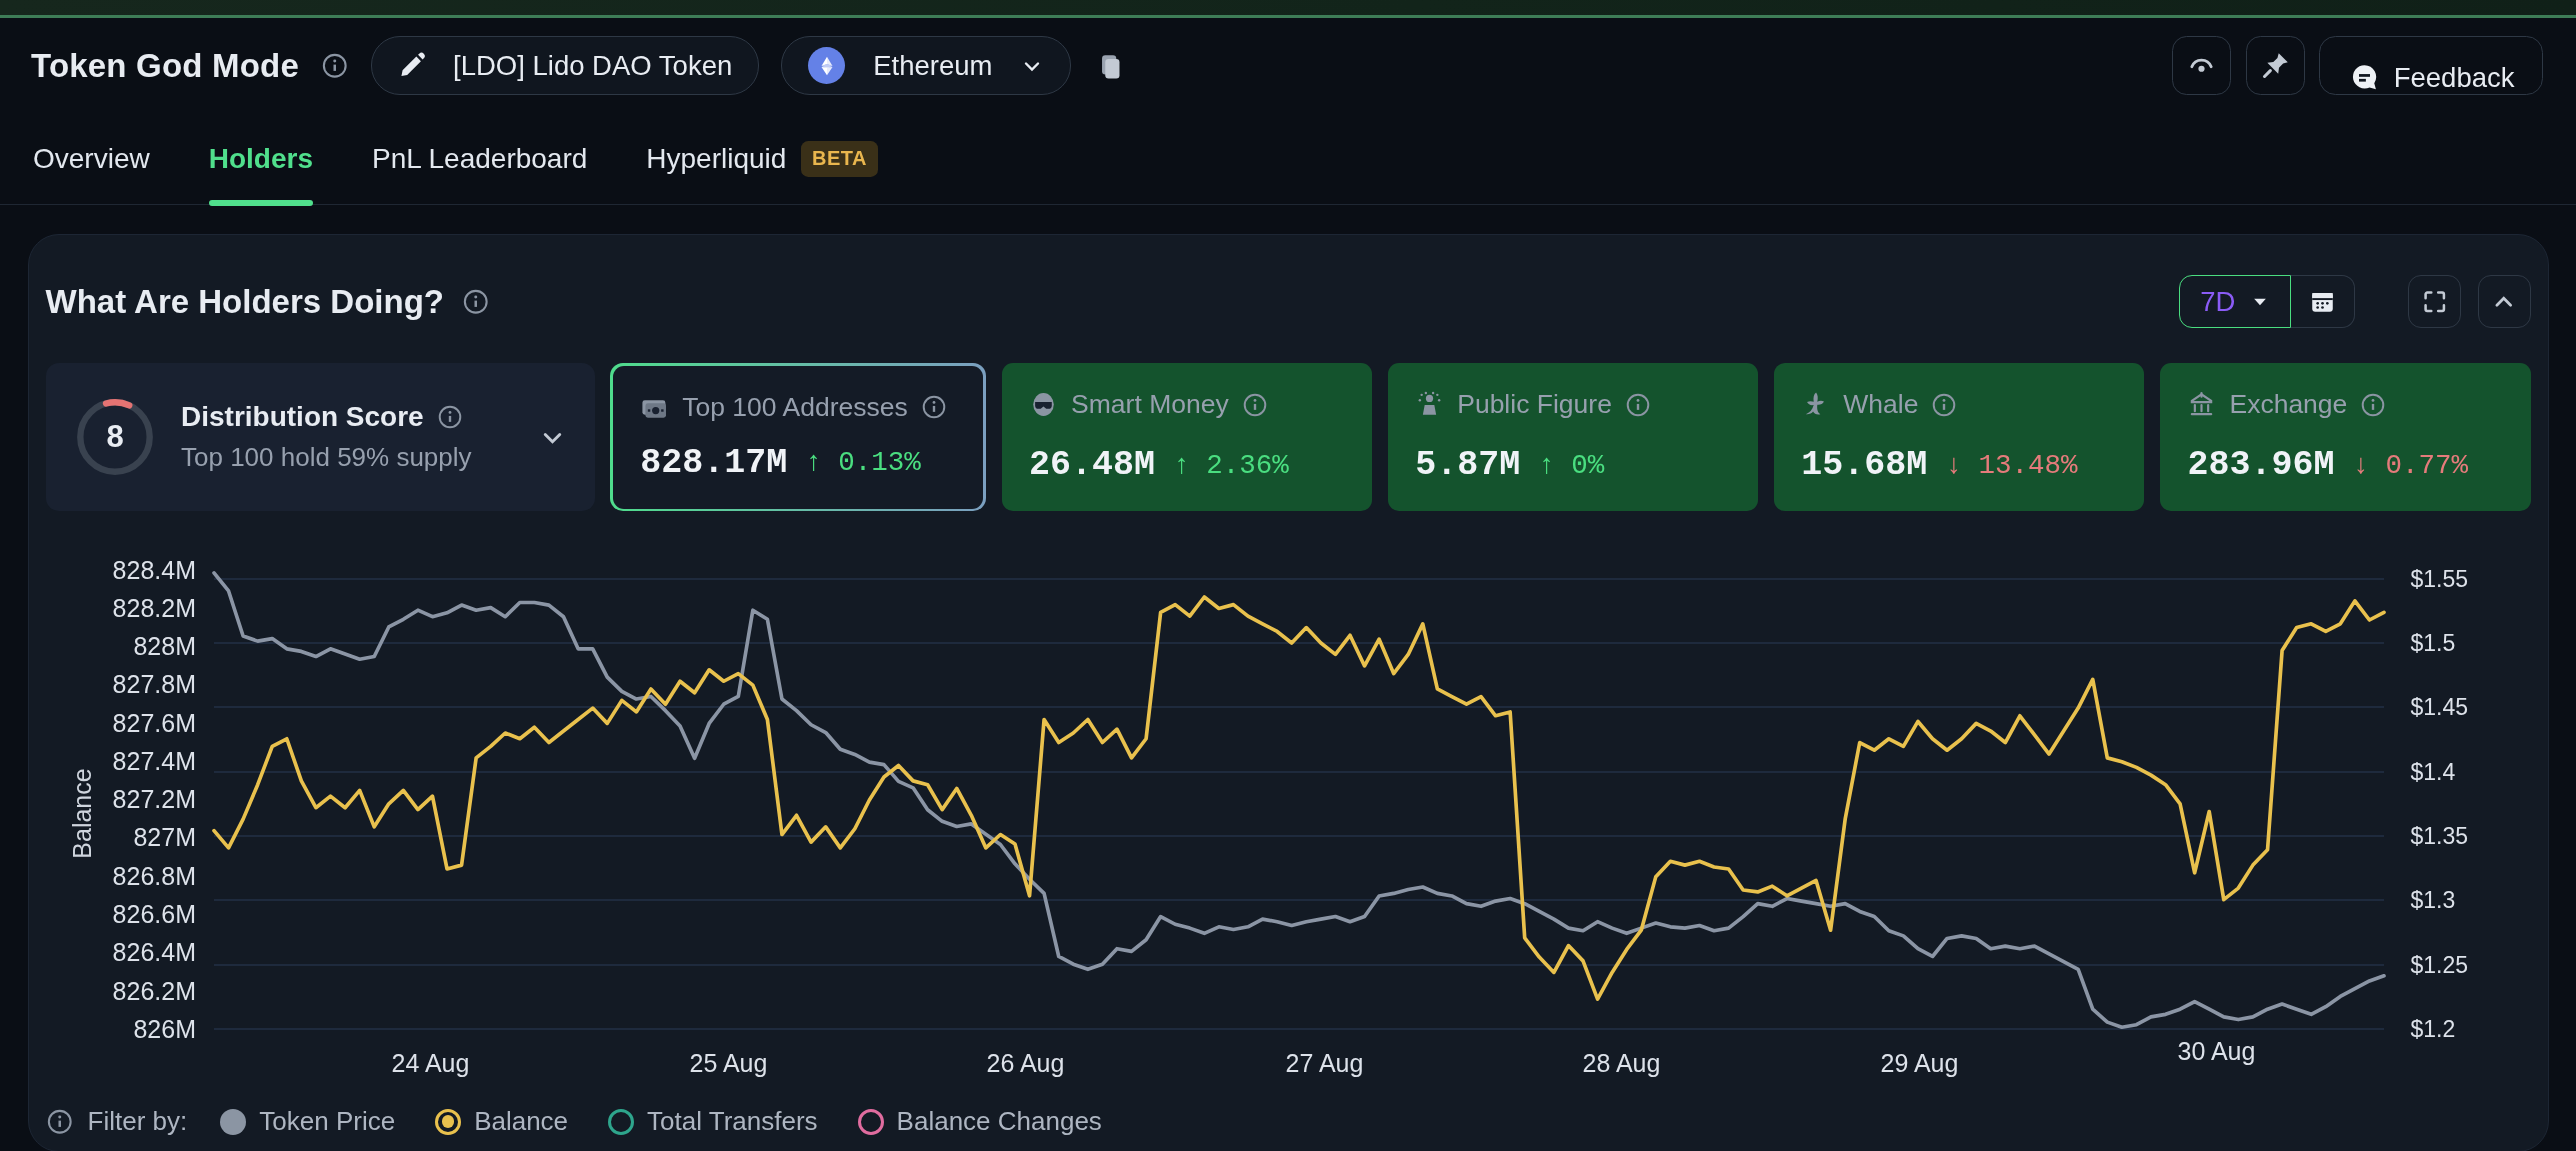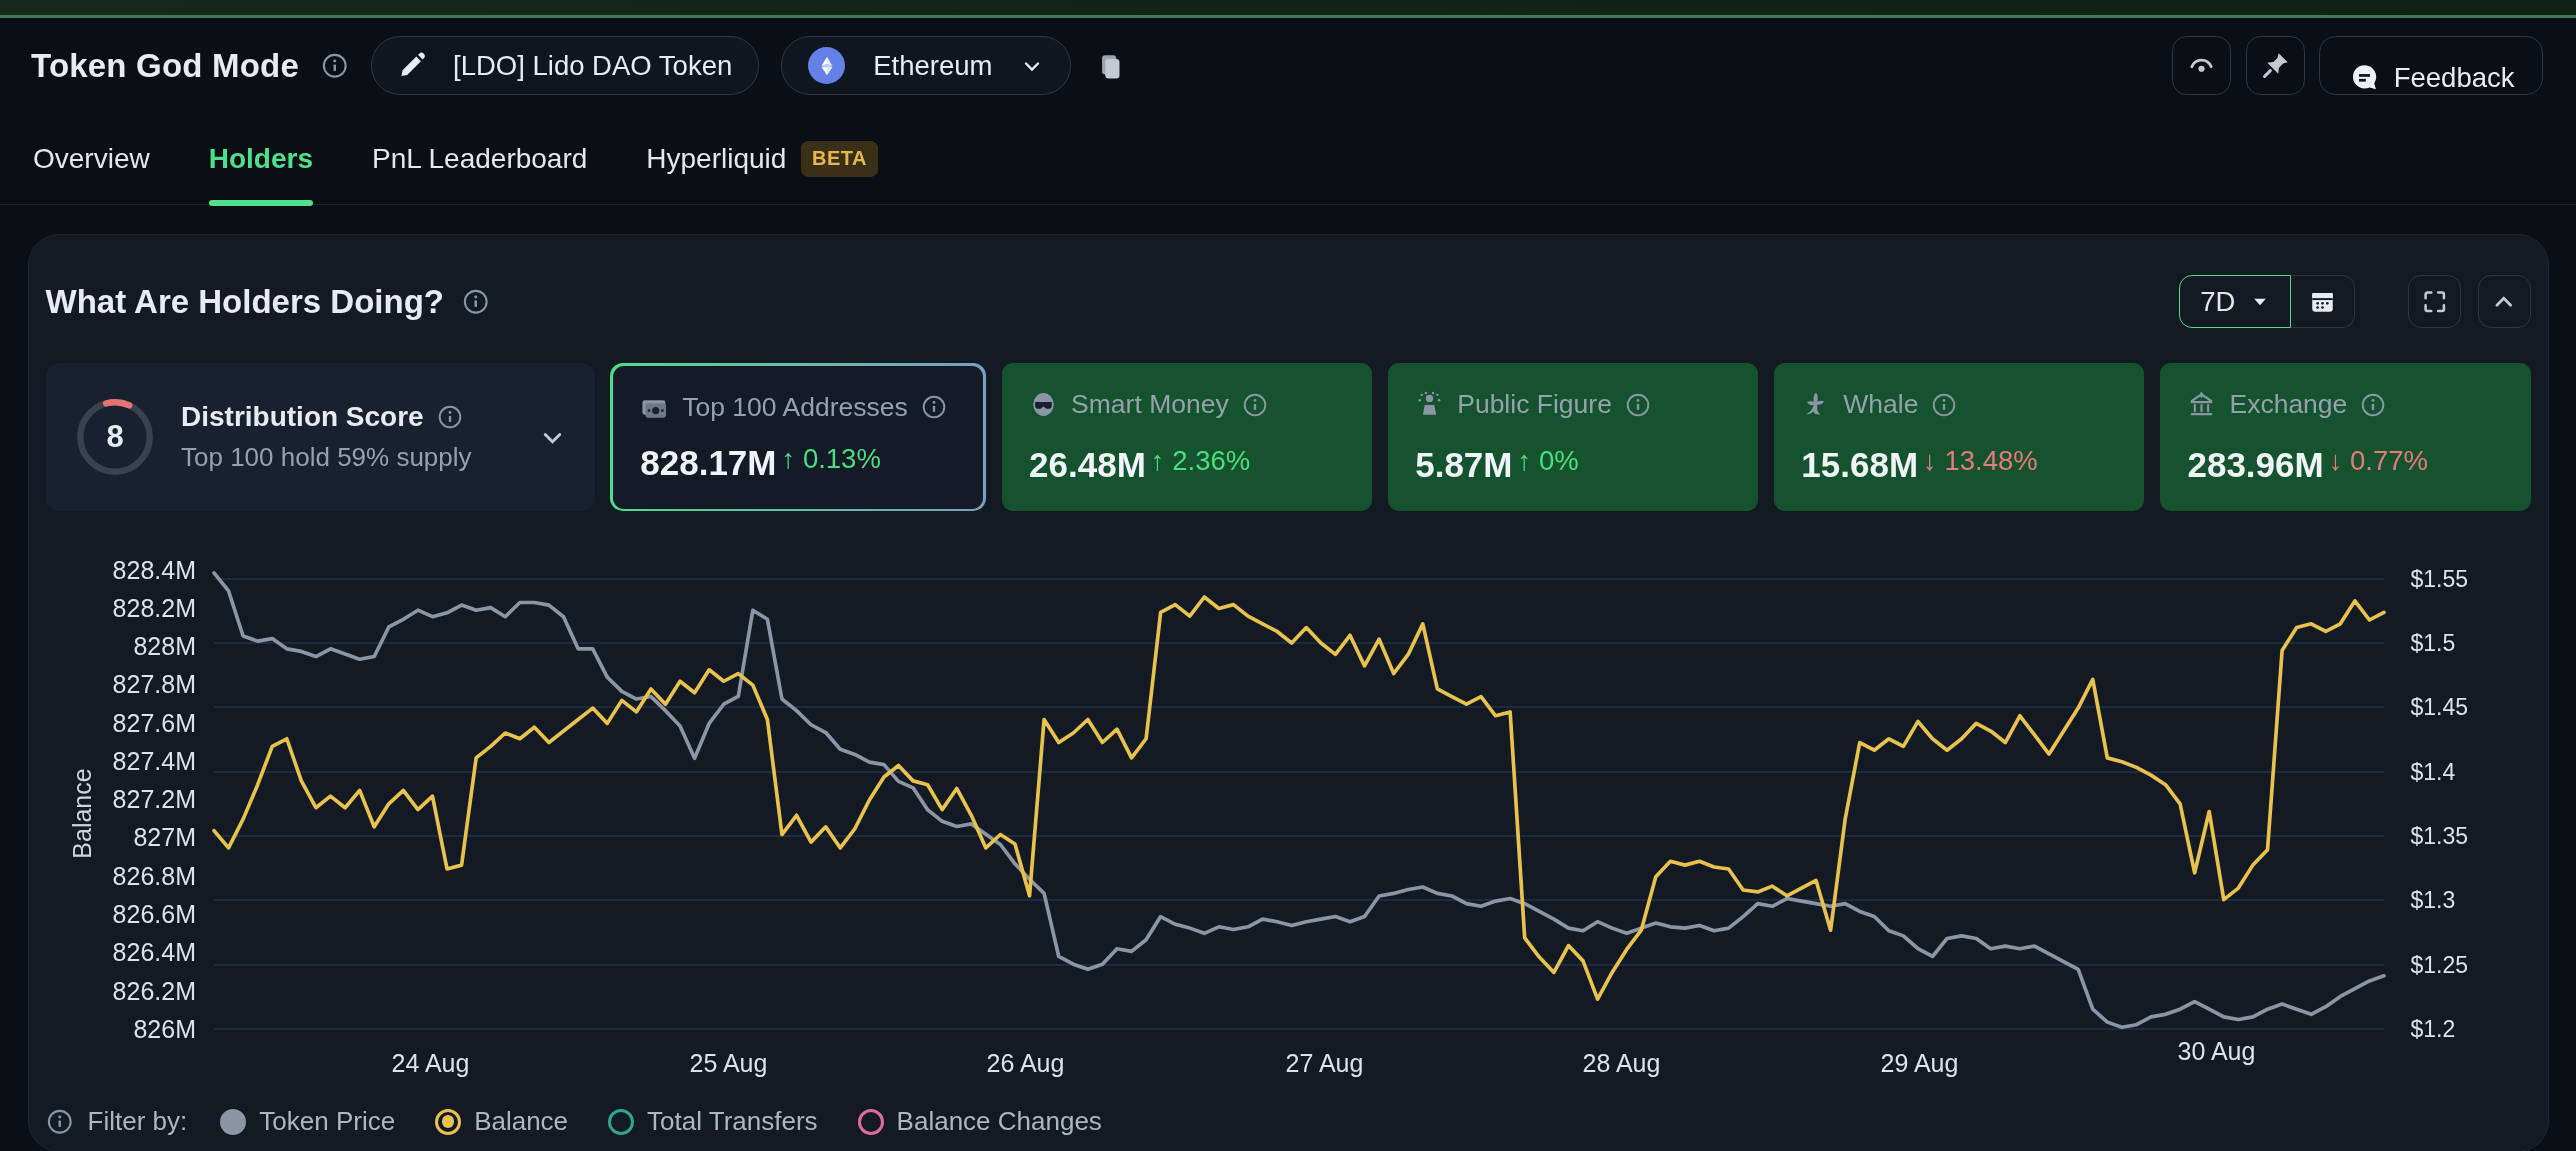--- a/index.html
+++ b/index.html
@@ -23,40 +23,40 @@
   .tab { position:relative; height:100%; display:flex; align-items:center; gap:14.6px; font-size:28px; color:#e3e8ef; cursor:pointer; }
   .tab.active { color:#50df8c; font-weight:bold; }
   .tab.active::after { content:""; position:absolute; left:0; right:0; bottom:-1.8px; height:6.4px; border-radius:3.7px; background:#50df8c; }
   .badge { font-size:20px; font-weight:bold; color:#e9b64e; background:#3a3018; border-radius:7.3px; padding:6.4px 11px; letter-spacing:0.5px; }
 
   .panel { margin:29px 27.5px 0 27.5px; height:918px; background:#131a24; border:0.9px solid #1d2634; border-radius:31px; padding:0 17px; }
   .panel-head { display:flex; align-items:center; justify-content:space-between; margin-top:40px; }
   .ph-left { display:flex; align-items:center; gap:18.3px; font-size:33px; font-weight:bold; }
   .ph-right { display:flex; align-items:center; gap:16.5px; }
   .seg { display:flex; }
-  .seg-a { display:flex; align-items:center; gap:14.6px; height:53px; padding:0 20px; background:transparent; border:1.8px solid #4ade80; border-radius:13px 0 0 13px; color:#e5e5e5; font-size:27.5px; cursor:pointer; }
+  .seg-a { display:flex; align-items:center; gap:14.6px; height:53px; padding:0 20px; background:transparent; border:1.8px solid #4ade80; border-radius:13px 0 0 13px; color:#8b5cf6; font-size:27.5px; cursor:pointer; }
   .seg-b { width:64px; height:53px; background:transparent; border:1.8px solid #2e3845; border-left:none; border-radius:0 13px 13px 0; display:flex; align-items:center; justify-content:center; cursor:pointer; }
   .sqbtn { width:53px; height:53px; border-radius:13px; border:1.8px solid #2e3845; background:transparent; display:flex; align-items:center; justify-content:center; cursor:pointer; }
   .ph-gap { width:20px; }
 
   .stats { display:flex; gap:15.6px; margin-top:35px; height:148px; }
   .dist-card { width:549px; flex:none; background:#192130; border-radius:13px; display:flex; align-items:center; gap:24px; padding:0 27.5px; cursor:pointer; }
   .gauge { position:relative; width:84px; height:84px; flex:none; }
   .gauge .score { position:absolute; inset:0; display:flex; align-items:center; justify-content:center; font-size:31px; font-weight:bold; }
   .dist-text { display:flex; flex-direction:column; gap:9.2px; }
   .dist-title { display:flex; align-items:center; gap:13px; font-size:28px; font-weight:bold; }
   .dist-sub { font-size:26px; color:#97a0ae; }
   .dist-chev { margin-left:auto; }
 
   .stat-wrap { flex:1; border-radius:13px; padding:0; background:#192130; cursor:pointer; }
   .stat-wrap.sel { background:linear-gradient(90deg,#4fdc8c,#7b9fc0); padding:2.7px; }
   .stat-card { height:100%; border-radius:11px; background:#14532d; padding:26px 27.5px; display:flex; flex-direction:column; justify-content:space-between; }
   .stat-wrap.sel .stat-card { background:#141b26; }
   .stat-r1 { display:flex; align-items:center; gap:13px; font-size:26.5px; color:#97a0ae; }
-  .stat-r2 { display:flex; align-items:flex-start; gap:5px; }
+  .stat-r2 { display:flex; align-items:center; gap:18px;font-family:Liberation Mono, monospace; }
   .stat-val { font-size:35px; font-weight:bold; color:#f0f3f7; }
   .delta { font-size:27.5px; }
   .delta.up { color:#4ade80; }
   .delta.down { color:#e57b7b; }
 
   .chart-zone { position:relative; margin-top:51px; height:513px; }
   .gridline { position:absolute; height:1.8px; background:#1e2a3d; }
   .ytick-l { position:absolute; font-size:25px; color:#dde2ea; text-align:right; width:156px; transform:translateY(-50%); }
   .ytick-r { position:absolute; font-size:23px; color:#dde2ea; transform:translateY(-50%); }
   .xtick { position:absolute; font-size:25px; color:#dde2ea; transform:translateX(-50%); }

